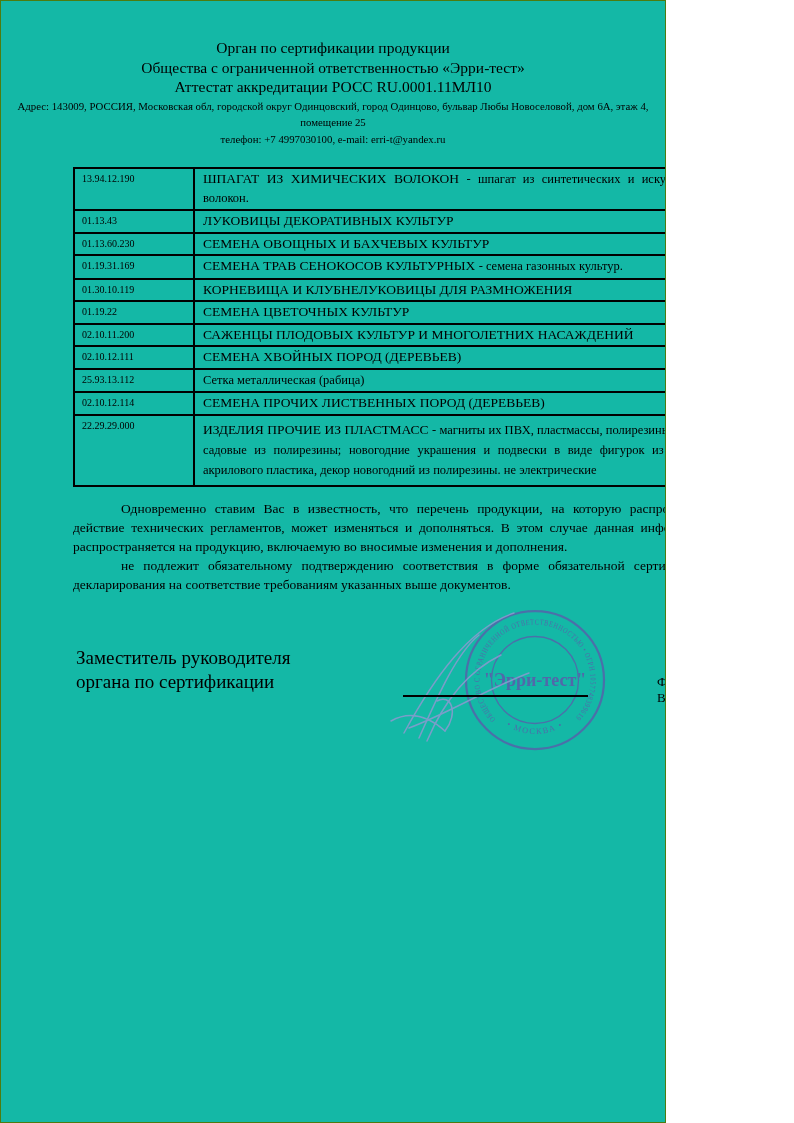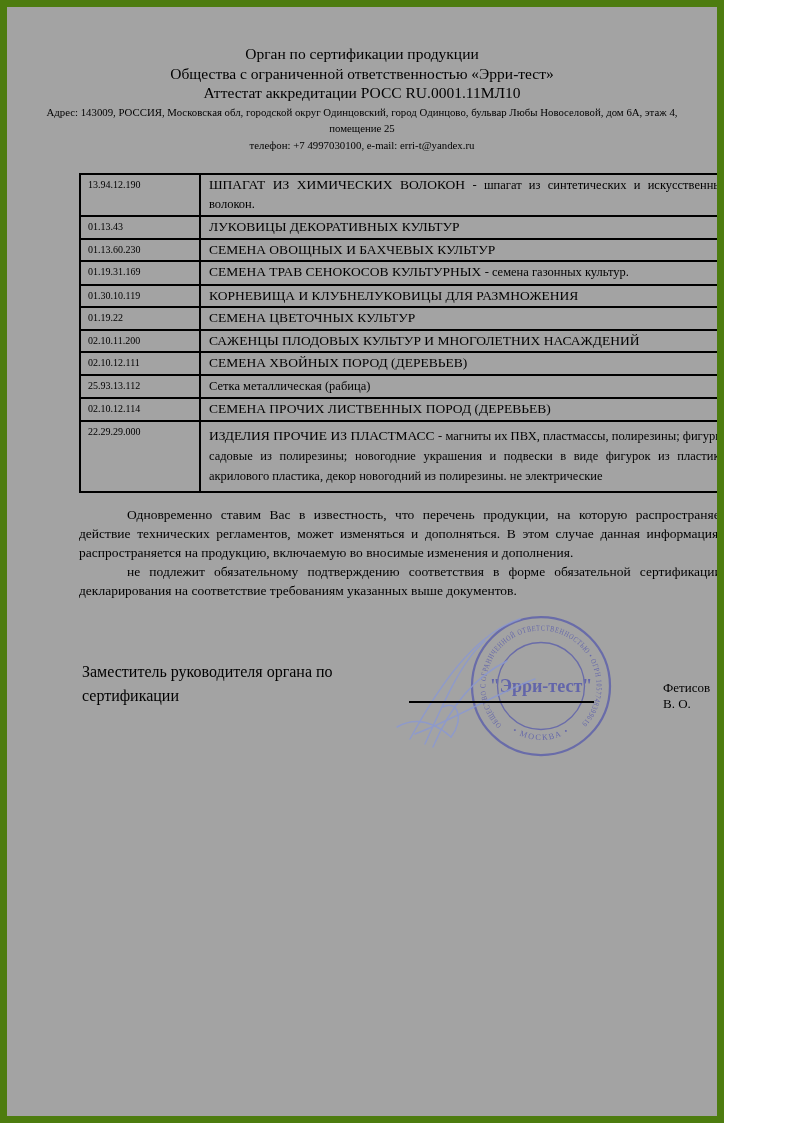--- a/index.html
+++ b/index.html
@@ -1,18 +1,18 @@
 <!DOCTYPE html>
 <html><head>
 <meta charset="utf-8">
 <style>
   html,body{margin:0;padding:0;background:#ffffff;}
   .page{
-    width:724px;height:1123px;background:#a3a3a3;
-    border:7px solid #4d7c0f;box-sizing:border-box;
+    width:666px;height:1123px;background:#14b8a6;
+    border:1px solid #4d7c0f;box-sizing:border-box;
     position:relative;overflow:hidden;
     font-family:"Liberation Serif", serif;color:#000;
   }
   
   .header{text-align:center;padding-top:37px;}
   .h-line{font-size:15.5px;line-height:19.5px;}
   .h-addr{font-size:10.8px;line-height:13.5px;margin-top:3px;}
   
   table.products{
     border-collapse:collapse;table-layout:fixed;
@@ -22,21 +22,21 @@
   td{border:2px solid #000;vertical-align:top;}
   td.code-cell{font-size:10px;padding:1px 4px 1px 7px;line-height:17px;}
   td.name-cell{font-size:13.5px;padding:1px 8px 2px 8px;line-height:17.5px;text-align:justify;}
   .t-title{font-size:13.5px;}
   .t-desc{font-size:12.5px;}
   tr.tall td.name-cell{padding-top:4px;padding-bottom:5px;line-height:19px;}
   
   .paras{margin:12px 63px 0 72px;width:659px;box-sizing:border-box;}
   .paras p{margin:0;font-size:13.5px;line-height:19px;text-align:justify;text-indent:48px;}
   
-  .sig-position{position:absolute;left:75px;top:645px;width:258px;font-size:16px;line-height:24px;margin-top:8px;}
+  .sig-position{position:absolute;left:75px;top:645px;width:258px;font-size:19px;line-height:24px;}
   .sig-name{position:absolute;left:656px;top:673px;font-size:13px;}
   .sig-line{position:absolute;left:402px;top:694px;width:185px;height:2px;background:#000;}
   .stamp-svg{position:absolute;left:459px;top:604px;width:150px;height:150px;}
   .sign-svg{position:absolute;left:378px;top:592px;width:182px;height:152px;}
   .stamp-text{font-family:"Liberation Serif", serif;}
 </style>
 </head>
 <body>
 
 <div class="page">

